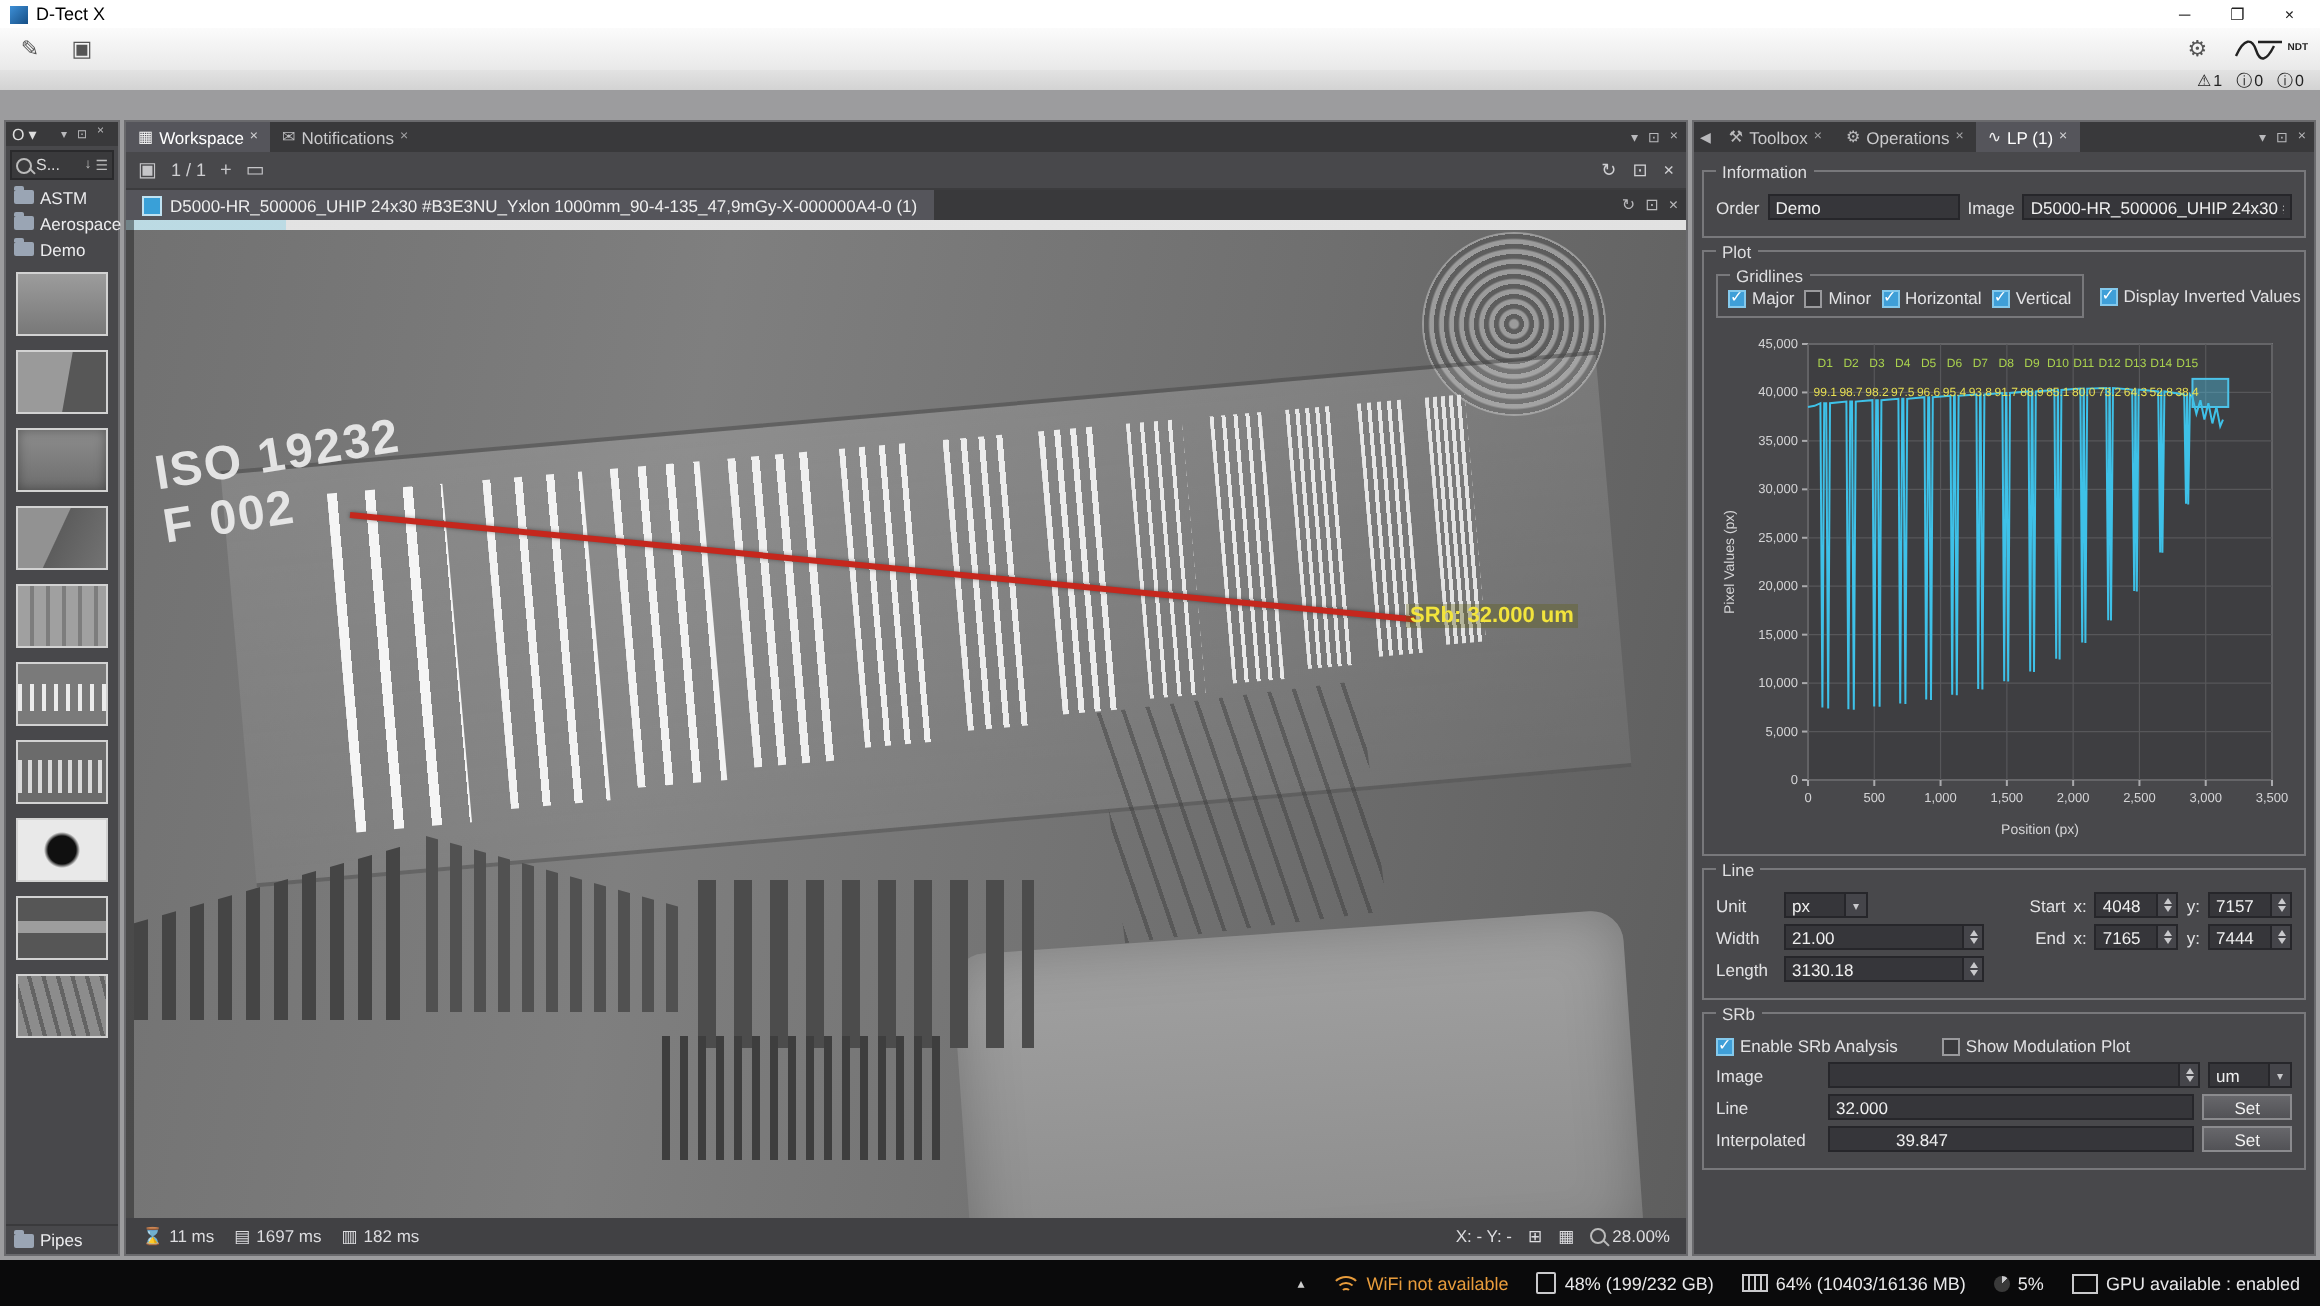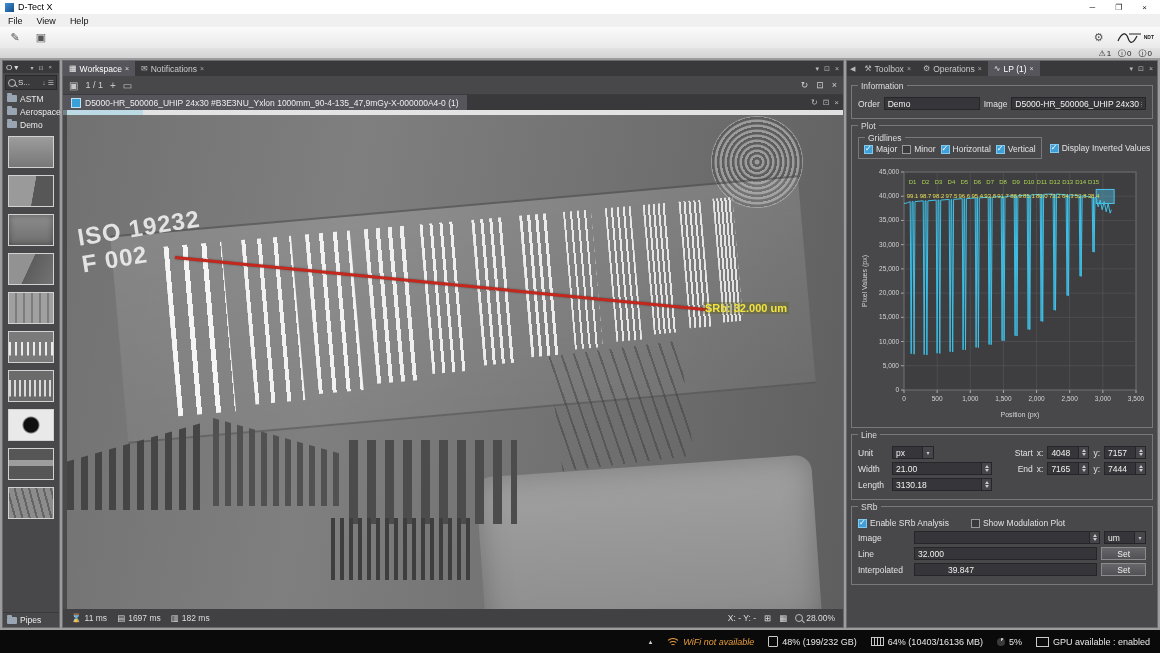--- a/index.html
+++ b/index.html
@@ -128,21 +128,21 @@
   .cb.checked{background:#3f9fd8;border-color:#84c9ec;}
   .cb.checked::after{content:"✓";position:absolute;left:0px;top:-2px;font-size:8px;color:#fff;}
   .cbpair{display:flex;align-items:center;gap:3px;white-space:nowrap;}
   .btn{height:13px;padding:0 15px;background:linear-gradient(#67676b,#525256);border:1px solid #8b8b8e;color:#f2f2f2;font-size:8.5px;display:flex;align-items:center;box-sizing:border-box;}
   #chart-wrap{margin-top:5px;}
 
   
   .statusbar{position:absolute;left:0;right:0;bottom:0;height:23px;background:#0a0a0b;display:flex;align-items:center;padding:0 10px;color:#e8e8ea;}
   .sb-right{margin-left:auto;display:flex;align-items:center;gap:14px;font-size:9px;}
   .sb-item{display:flex;align-items:center;gap:4px;}
-  .wifi-txt{color:#e89c3c;font-style:italic;}
+  .wifi-txt{color:#e89c3c;}
   .ico-wifi{position:relative;width:13px;height:8px;overflow:hidden;}
   .ico-wifi span{position:absolute;left:50%;transform:translateX(-50%);border-top:1.5px solid #e89c3c;border-left:1.5px solid transparent;border-right:1.5px solid transparent;border-radius:50%;}
   .ico-wifi .a1{width:13px;height:13px;top:0;}
   .ico-wifi .a2{width:8px;height:8px;top:3px;}
   .ico-wifi .a3{width:3px;height:3px;top:6px;}
   .ico-disk{width:8px;height:9px;border:1px solid #c9c9cc;border-radius:1px;}
   .ico-ram{width:11px;height:7px;border:1px solid #c9c9cc;background:repeating-linear-gradient(90deg,rgba(0,0,0,0) 0 2px,#c9c9cc 2px 3px);}
   .ico-pct{width:8px;height:8px;border-radius:50%;background:conic-gradient(#c9c9cc 0 12%,#3a3a3a 12%);}
   .ico-gpu{width:11px;height:8px;border:1px solid #c9c9cc;}
   .chev{color:#cfcfcf;font-size:7px;}
@@ -155,25 +155,20 @@
   <div class="titlebar">
     <span class="app-ico"></span>
     <span>D-Tect X</span>
     <span class="win-btns">
       <span>─</span>
       <span>❐</span>
       <span>×</span>
     </span>
   </div>
 
-  <div class="menubar">
-    <span>File</span>
-    <span>View</span>
-    <span>Help</span>
-  </div>
 
   <div class="toolbar">
     <span class="tb-ico">✎</span>
     <span class="tb-ico">▣</span>
     <span class="tb-right">
       <span class="tb-ico">⚙</span>
       <span class="brand">
         <svg width="26" height="13" viewBox="0 0 26 13">
           <path d="M2 10 C6 1,10 1,12 7 S17 13,21 5 M13 3 L25 3" stroke="#222" stroke-width="1.2" fill="none"></path>
         </svg>

